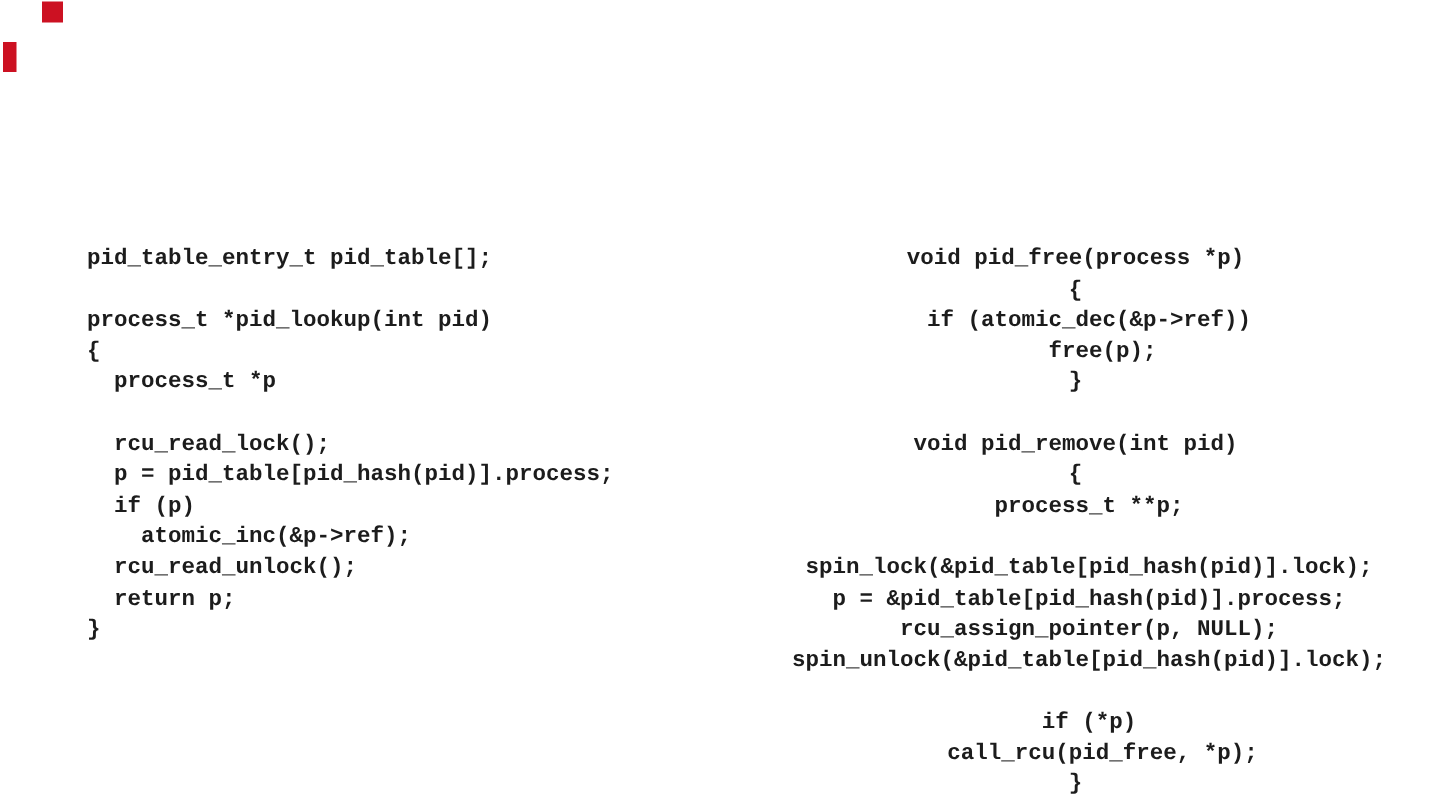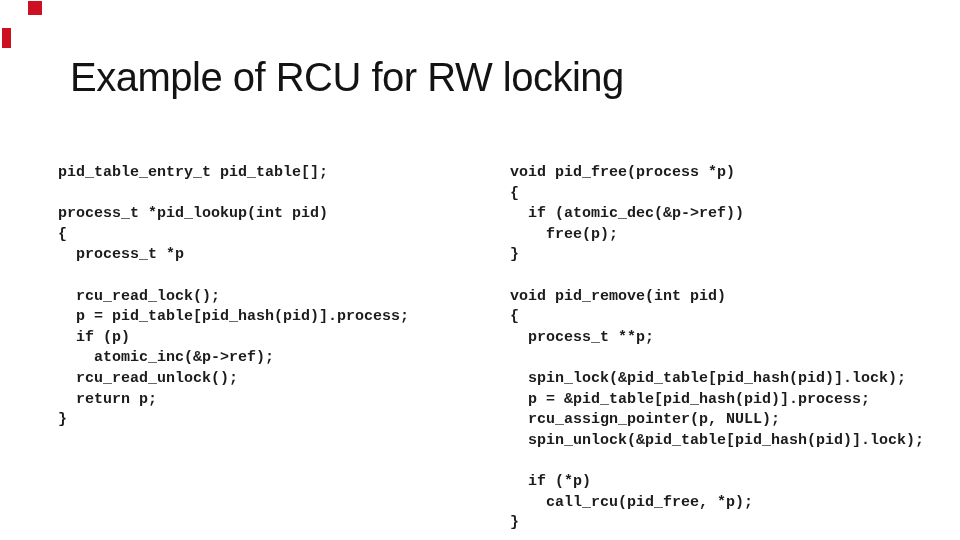--- a/index.html
+++ b/index.html
@@ -52,31 +52,30 @@
     top: 145px;
     margin: 18px;
     font-family: "Liberation Mono", "DejaVu Sans Mono", monospace;
     font-size: 15px;
     line-height: 20.6px;
     font-weight: 700;
     color: #1c1c1c;
     white-space: pre;
   }
   .code-col.left  { left: 40px; }
-  .code-col.right { left: 492px; }
+  .code-col.right { left: 492px; text-align: center; }
 </style>
 </head>
 <body>
 
 <div class="slide">
 
   <div class="red-mark top"></div>
   <div class="red-mark left"></div>
 
-  <h1 class="slide-title">Example of RCU for RW locking</h1>
 
   <pre class="code-col left">pid_table_entry_t pid_table[];
 
 process_t *pid_lookup(int pid)
 {
   process_t *p
 
   rcu_read_lock();
   p = pid_table[pid_hash(pid)].process;
   if (p)

